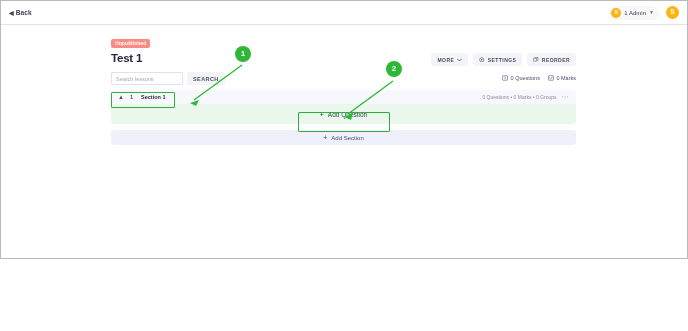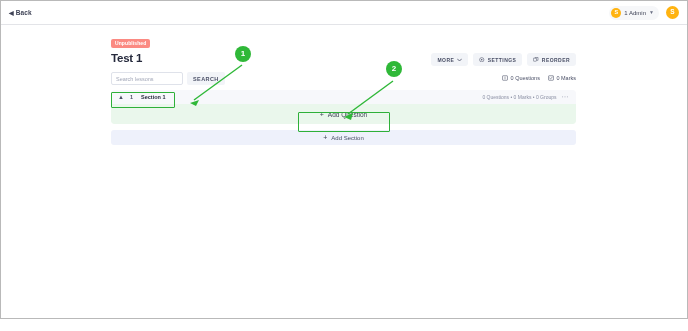--- a/index.html
+++ b/index.html
@@ -8,21 +8,21 @@
     width: 688px;
     height: 331px;
     background: #ffffff;
     font-family: "Liberation Sans", sans-serif;
     overflow: hidden;
   }
 
   .screenshot {
     position: relative;
     width: 688px;
-    height: 319px;
+    height: 259px;
     background: #ffffff;
     border: 1px solid #b9b9b9;
     overflow: hidden;
   }
 
   
   .appbar {
     position: relative;
     height: 24px;
     background: #ffffff;

